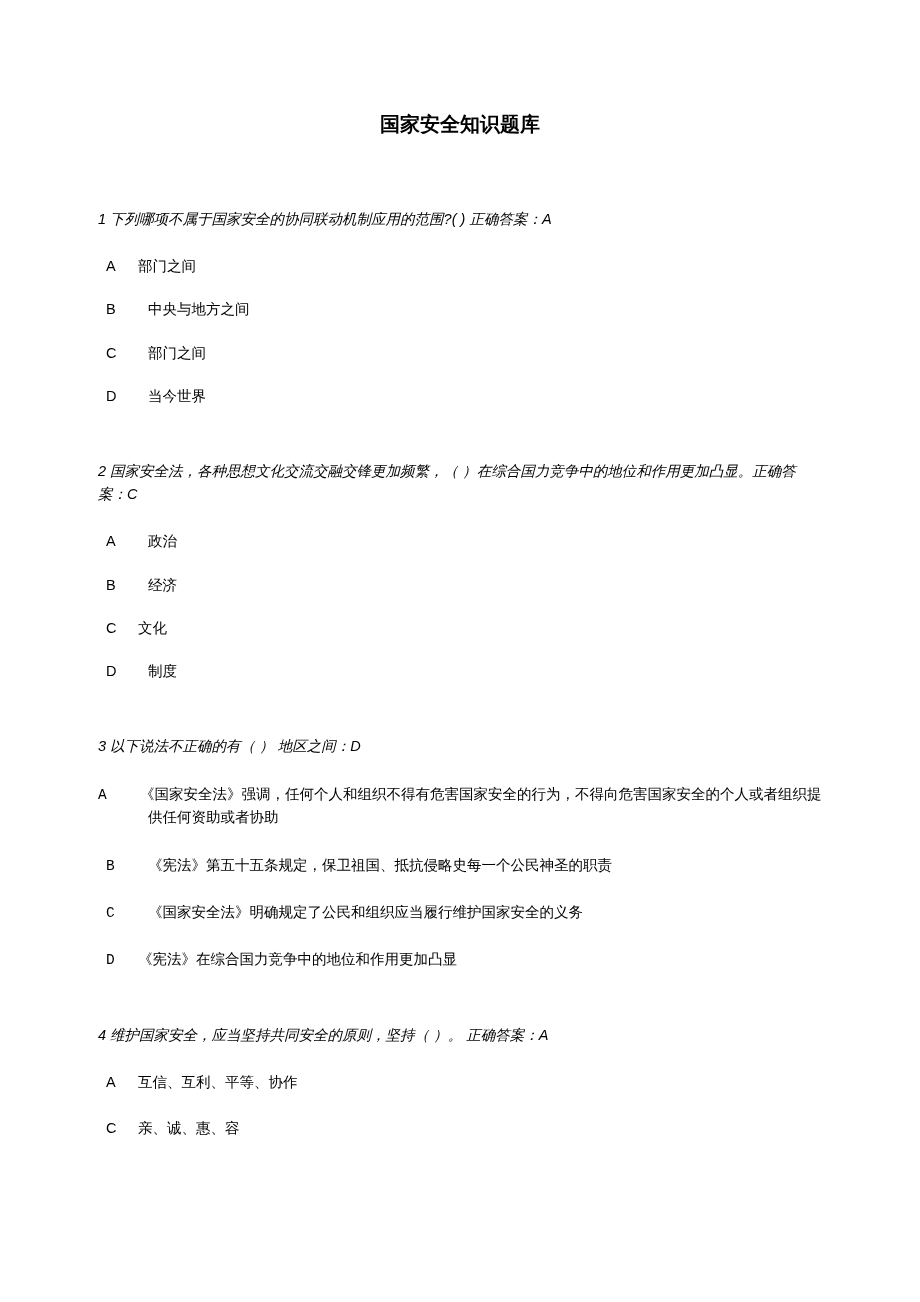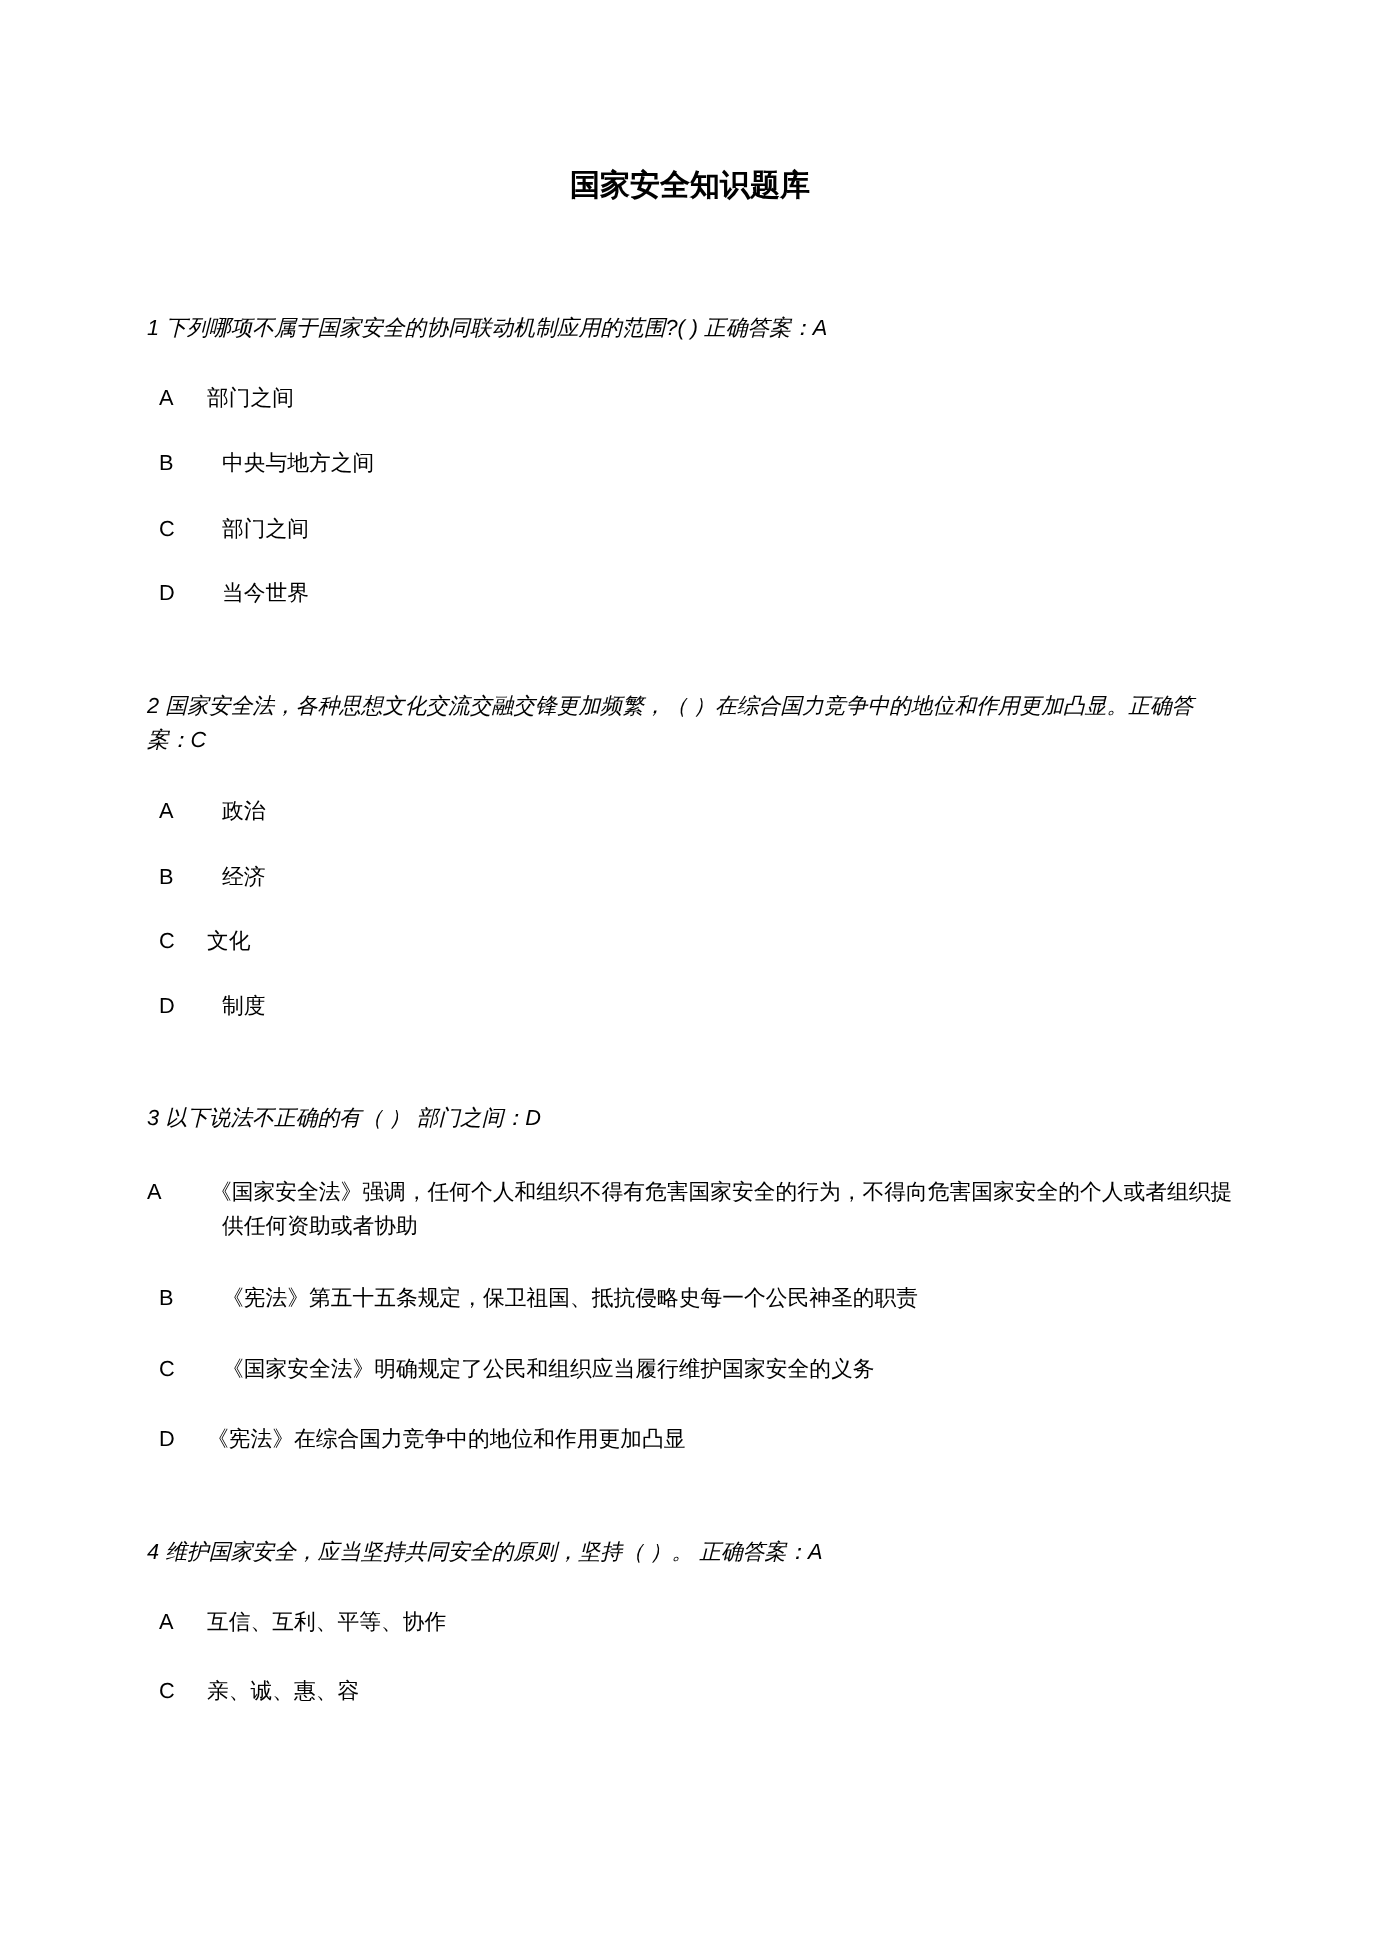--- a/index.html
+++ b/index.html
@@ -39,20 +39,21 @@
       width: 32px;
     }
     .option-text {
       display: inline;
     }
     .option.wide .option-letter {
       width: 42px;
     }
     .q3 .option {
       margin-bottom: 24px;
+      font-family: Liberation Mono, monospace;
     }
     .q3 .question-text {
       margin-bottom: 26px;
     }
     .q4 .option {
       margin-bottom: 22px;
     }
   </style>
 </head>
 <body>
@@ -69,21 +70,21 @@
 
 <div class="question-block">
   <div class="question-text"><span>2</span> <span>国家安全法，各种思想文化交流交融交锋更加频繁，（ ）在综合国力竞争中的地位和作用更加凸显。正确答案：C</span></div>
   <div class="option wide"><span class="option-letter">A</span><span class="option-text">政治</span></div>
   <div class="option wide"><span class="option-letter">B</span><span class="option-text">经济</span></div>
   <div class="option"><span class="option-letter">C</span><span class="option-text">文化</span></div>
   <div class="option wide"><span class="option-letter">D</span><span class="option-text">制度</span></div>
 </div>
 
 <div class="question-block q3">
-  <div class="question-text"><span>3</span> <span>以下说法不正确的有（ ）  部门之间：D</span></div>
+  <div class="question-text"><span>3</span> <span>以下说法不正确的有（ ）  地区之间：D</span></div>
   <div class="option wide" style="text-indent:-50px; padding-left:50px;"><span class="option-letter" style="text-indent:0;">A</span><span class="option-text">《国家安全法》强调，任何个人和组织不得有危害国家安全的行为，不得向危害国家安全的个人或者组织提供任何资助或者协助</span></div>
   <div class="option wide"><span class="option-letter">B</span><span class="option-text">《宪法》第五十五条规定，保卫祖国、抵抗侵略史每一个公民神圣的职责</span></div>
   <div class="option wide"><span class="option-letter">C</span><span class="option-text">《国家安全法》明确规定了公民和组织应当履行维护国家安全的义务</span></div>
   <div class="option"><span class="option-letter">D</span><span class="option-text">《宪法》在综合国力竞争中的地位和作用更加凸显</span></div>
 </div>
 
 <div class="question-block q4">
   <div class="question-text"><span>4</span> <span>维护国家安全，应当坚持共同安全的原则，坚持（ ）。  正确答案：A</span></div>
   <div class="option"><span class="option-letter">A</span><span class="option-text">互信、互利、平等、协作</span></div>
   <div class="option"><span class="option-letter">C</span><span class="option-text">亲、诚、惠、容</span></div>

